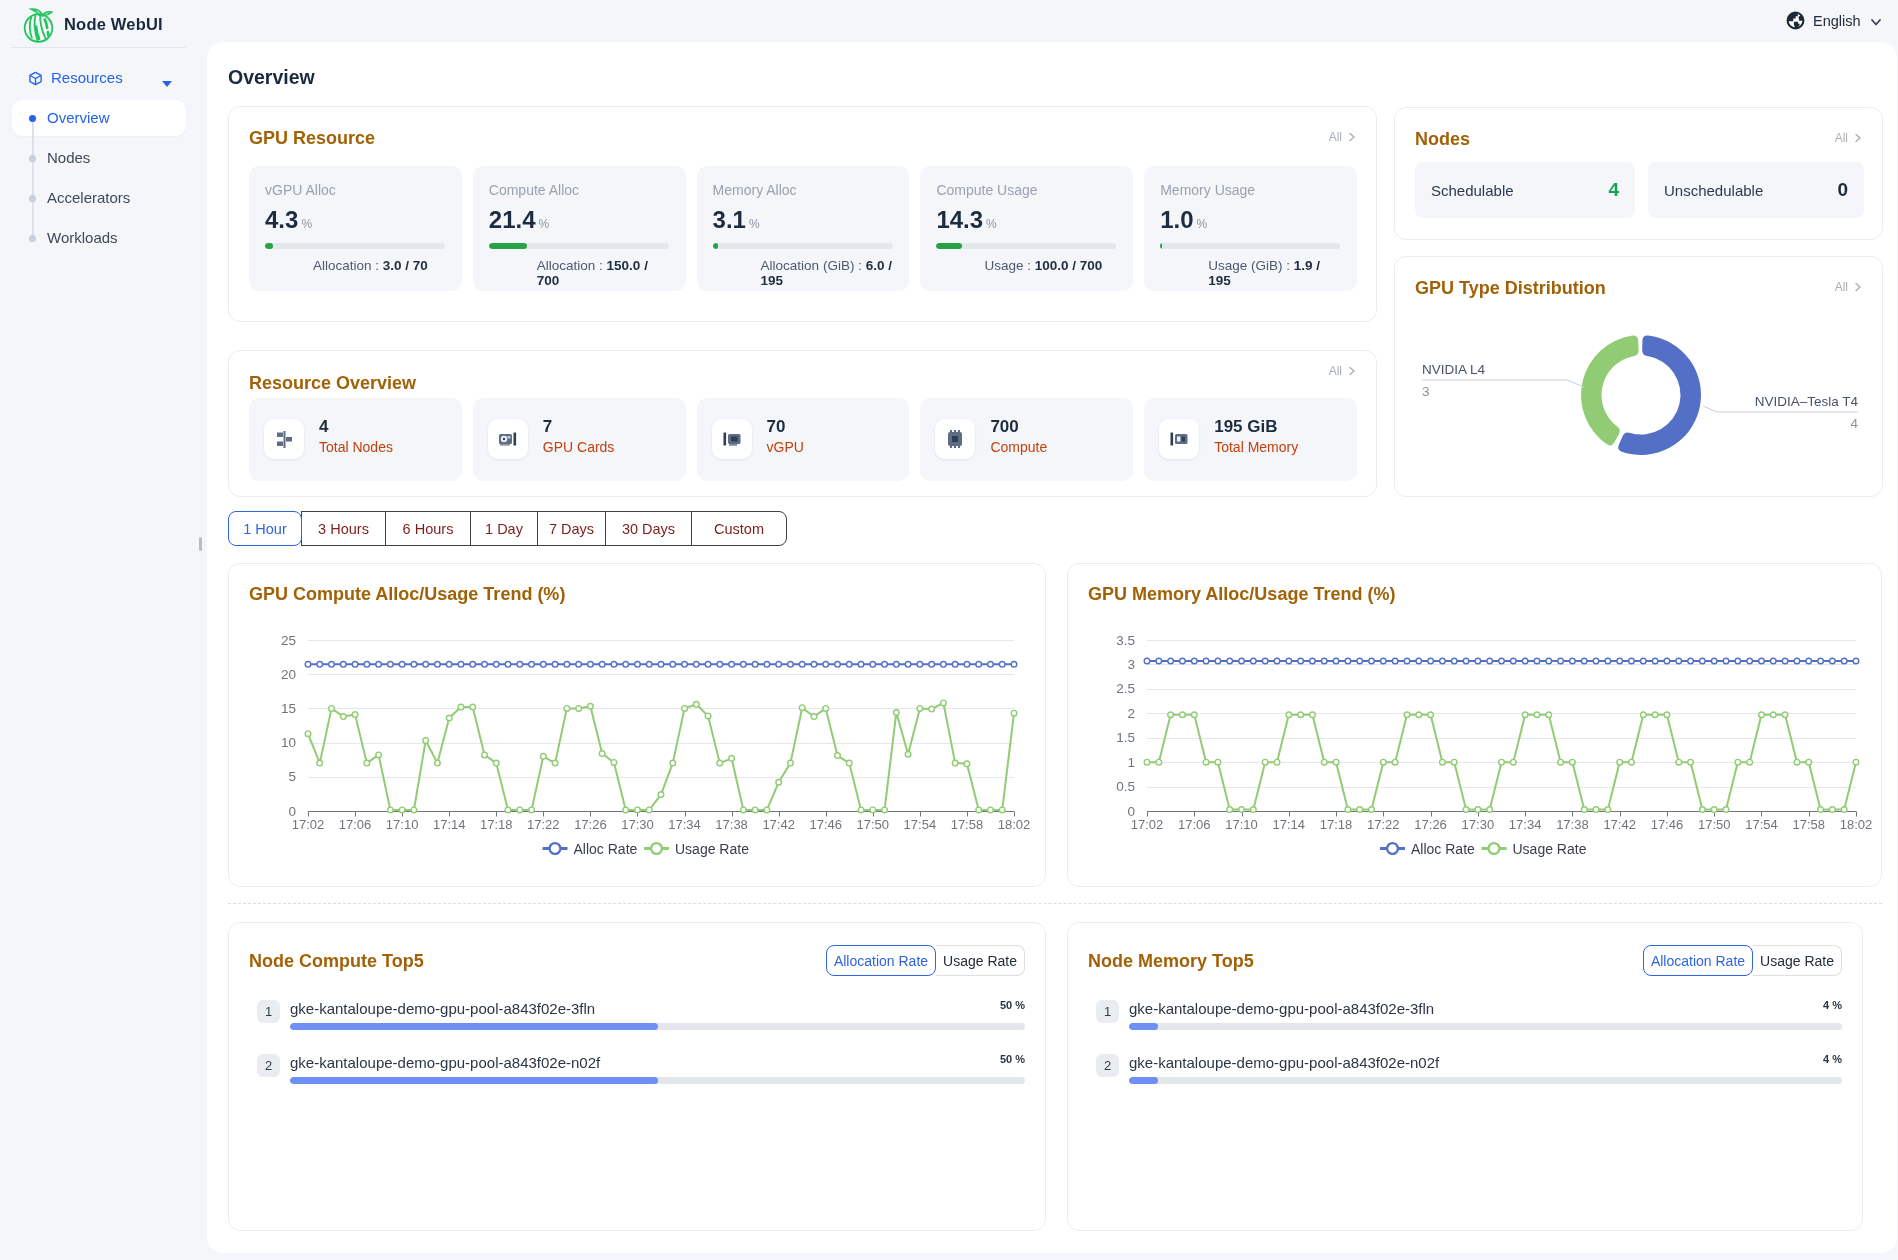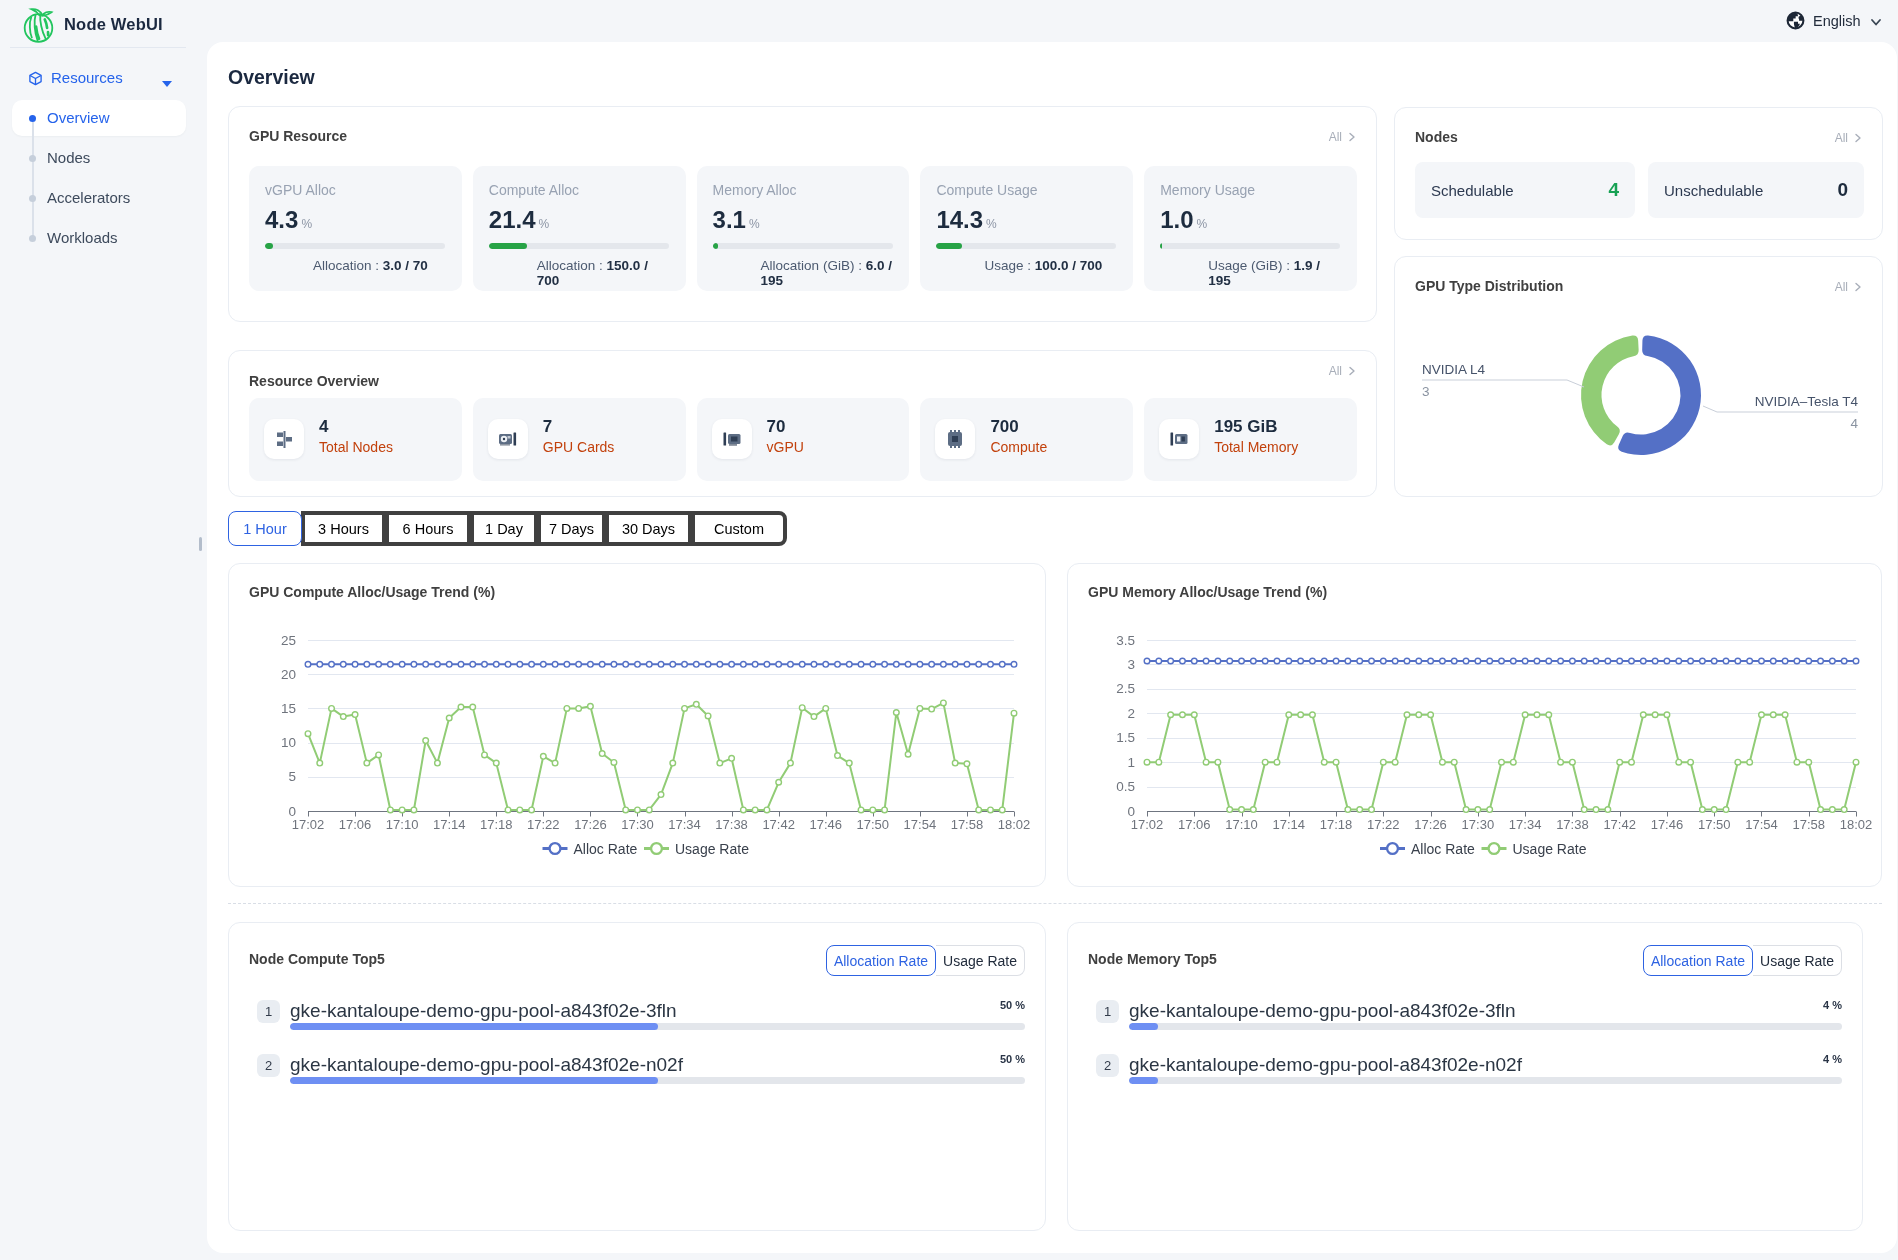--- a/index.html
+++ b/index.html
@@ -22,21 +22,21 @@
 
 #globe { left:1786px; top:11px; }
 #lang { left:1813px; top:13px; font-size:14.5px; color:#222c3c; }
 #langchev { left:1869px; top:15px; }
 
 
 #panel { left:207px; top:42px; width:1690px; height:1211px; background:#fff; border-radius:16px; }
 #ptitle { left:228px; top:66px; font-size:19.5px; font-weight:600; color:#1b2940; }
 
 .card { position:absolute; background:#fff; border:1px solid #e9edf3; border-radius:12px; }
-.ctitle { position:absolute; left:20px; font-size:14px; font-weight:600; color:#404040; }
+.ctitle { position:absolute; left:20px; font-size:18px; font-weight:600; color:#a16207; }
 .all { position:absolute; right:18px; font-size:12px; color:#a8aeb9; display:flex; align-items:center; }
 
 
 .grtile { position:absolute; top:59px; width:212.8px; height:125px; background:#f4f6f9; border-radius:10px; padding:14px 16px; }
 .grlab { font-size:14px; color:#98a2b2; margin-top:2px; }
 .grval { font-size:24px; font-weight:700; color:#1d2c3f; margin-top:8px; }
 .pct { font-size:12px; font-weight:400; color:#8c95a5; margin-left:3px; }
 .pbar { margin-top:9px; width:180px; height:6px; border-radius:3px; background:#e4e7ec; overflow:hidden; }
 .pfill { height:6px; border-radius:3px; background:#27a346; }
 .grsub { margin-top:9px; font-size:13.5px; color:#4c5a70;margin-left:48px; }
@@ -49,33 +49,33 @@
 
 
 .rotile { position:absolute; top:47px; width:212.8px; height:83px; background:#f4f6f9; border-radius:10px; }
 .robox { position:absolute; left:15px; top:21px; width:40px; height:40px; background:#fff; border-radius:10px; box-shadow:0 1px 3px rgba(30,41,59,.08); display:flex; align-items:center; justify-content:center; }
 .rotxt { position:absolute; left:70px; top:19px; }
 .roval { font-size:17px; font-weight:600; color:#1d2c3f; }
 .rolab { font-size:14px; color:#c2410c; margin-top:2px; }
 
 
 #tgroup { left:228px; top:511px; height:35px; display:flex; }
-.tbtn { height:35px; background:#fff; border:4px solid #404040; margin-left:-1px; display:flex; align-items:center; justify-content:center; font-size:14.5px; color:#000000; }
+.tbtn { height:35px; background:#fff; border:1px solid #404040; margin-left:-1px; display:flex; align-items:center; justify-content:center; font-size:14.5px; color:#7f1d1d; }
 .tbtn:first-child { margin-left:0; border-radius:8px 0 0 8px; }
 .tbtn:last-child { border-radius:0 8px 8px 0; }
 .tbtn.sel { border:1px solid #2e63e2; color:#2e63e2; border-radius:8px; z-index:2; }
 
 
 .toggle { position:absolute; top:22px; right:20px; display:flex; }
 .tgl { height:31px; display:flex; align-items:center; justify-content:center; font-size:14px; background:#fff; }
 .tgl.a { width:110px; color:#2e63e2; border:1px solid #2e63e2; border-radius:8px; z-index:2; }
 .tgl.b { width:89px; color:#222c3c; border:1px solid #dcdfe5; border-left:none; border-radius:0 8px 8px 0; }
 .t5row { position:absolute; left:0; width:100%; }
 .rank { position:absolute; left:28px; top:1px; width:23px; height:23px; background:#e9edf2; border-radius:6px; font-size:13px; color:#333c4b; display:flex; align-items:center; justify-content:center; }
-.t5name { position:absolute; left:61px; top:1px; font-size:19px; color:#2b3644; }
+.t5name { position:absolute; left:61px; top:1px; font-size:15px; color:#2b3644; }
 .t5val { position:absolute; right:20px; top:0px; font-size:11px; font-weight:700; color:#2a3547; }
 .t5bar { position:absolute; left:61px; top:24px; right:20px; height:7px; border-radius:3.5px; background:#e3e6eb; overflow:hidden; }
 .t5fill { height:7px; border-radius:3.5px; background:#6e8ff3; }
 
 #dash { left:228px; top:903px; width:1654px; height:0; border-top:1.5px dashed #d9dee6; }
 </style></head>
 <body>
 <div id="page">
 
 <div class="abs" id="logo"><svg width="40" height="44" viewBox="0 0 40 44">

